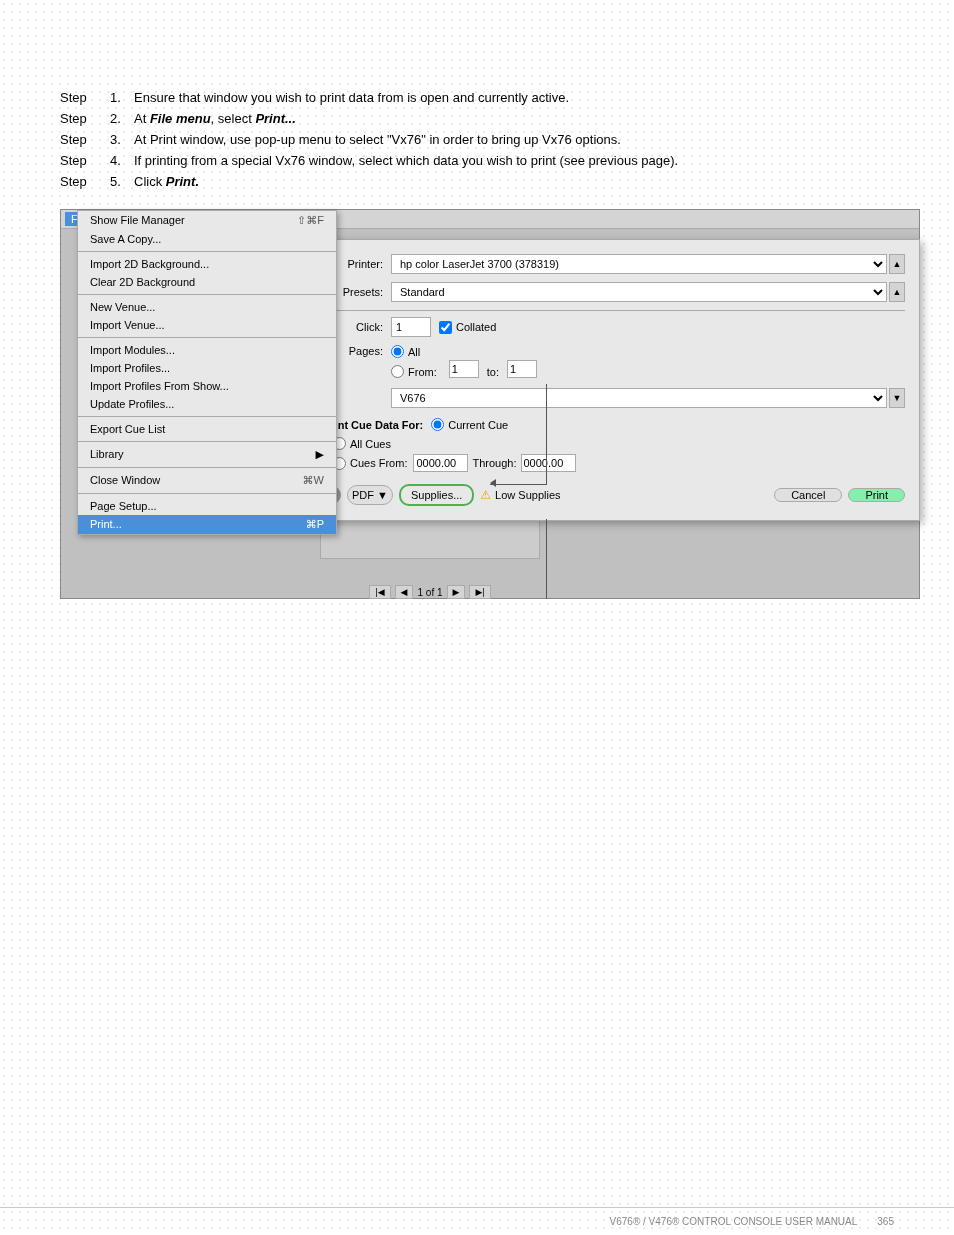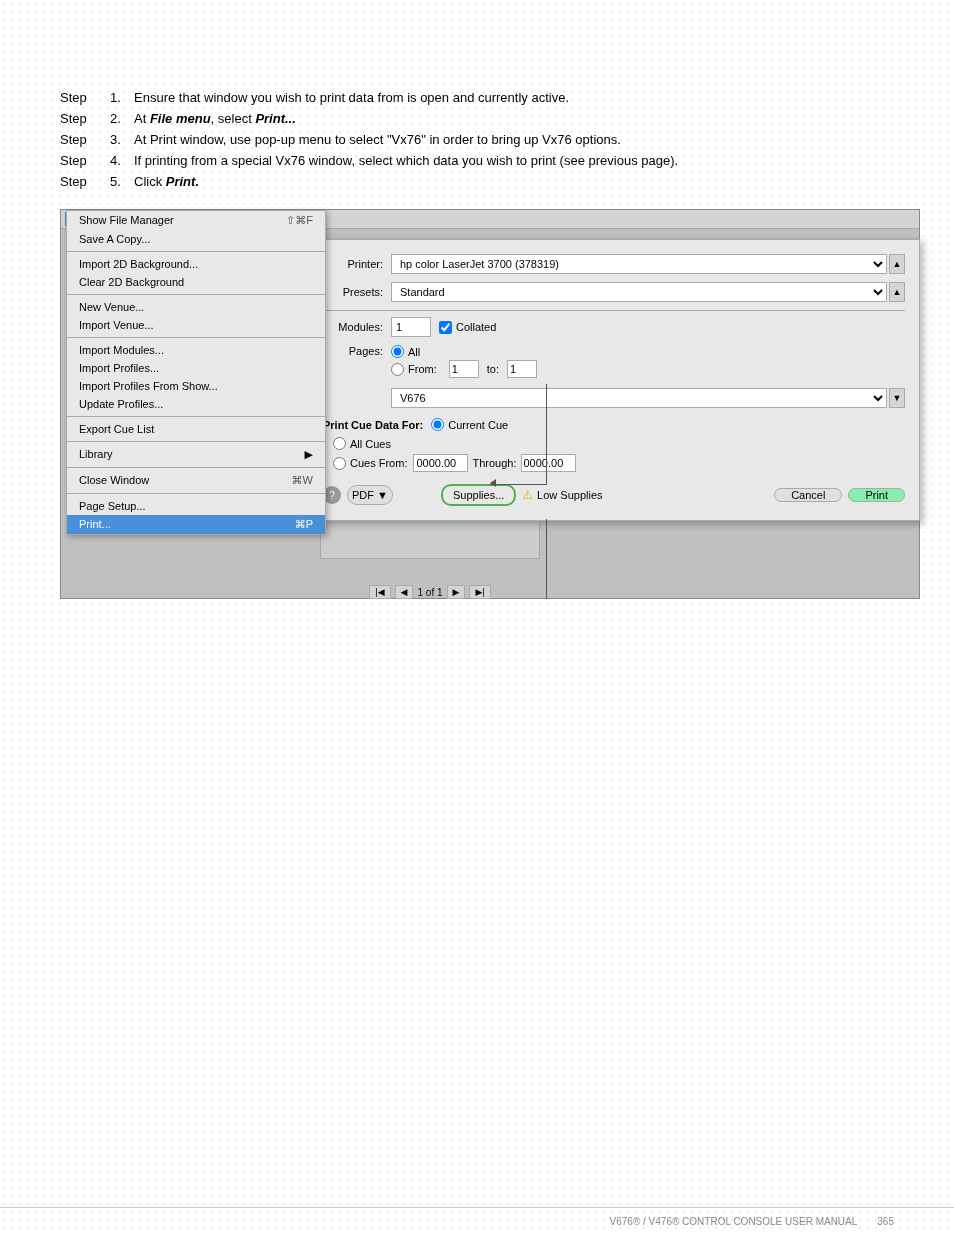--- a/index.html
+++ b/index.html
@@ -49,21 +49,21 @@
 
     strong {
       font-weight: bold;
       font-style: italic;
     }
 
     
     .file-menu-dropdown {
       position: absolute;
       top: 0;
-      left: 5px;
+      left: 16px;
       width: 260px;
       background: #e8e8e8;
       border: 1px solid #aaa;
       box-shadow: 2px 2px 6px rgba(0,0,0,0.3);
       z-index: 10;
       font-size: 11px;
     }
 
     .menu-bar {
       display: flex;
@@ -184,21 +184,21 @@
       font-size: 11px;
     }
 
     .pages-section {
       display: flex;
       flex-direction: column;
     }
 
     .pages-row {
       display: flex;
-      align-items: center;
+      align-items: flex-end;
       margin-bottom: 2px;
     }
 
     .radio-label {
       display: flex;
       align-items: center;
       font-size: 11px;
       margin-right: 8px;
     }
 
@@ -278,21 +278,20 @@
     }
 
     .supplies-btn {
       padding: 3px 10px;
       background: #e8e8e8;
       border: 2px solid #50b050;
       border-radius: 10px;
       font-size: 11px;
       cursor: pointer;
       color: #000;
-      margin-left: 42px;
     }
 
     .low-supplies {
       display: flex;
       align-items: center;
       font-size: 11px;
       gap: 4px;
     }
 
     .warning-icon {
@@ -518,21 +517,21 @@
           <option>Standard</option>
         </select>
         <div style="display:flex; flex-direction:column; margin-left:2px;">
           <button class="stepper-btn">▲</button>
         </div>
       </div>
 
       <hr style="border:none; border-top:1px solid #aaa; margin:6px 0;">
 
       <div class="print-dialog-row">
-        <span class="print-label">Modules:</span>
+        <span class="print-label">Click:</span>
         <input class="copies-input" type="text" value="1" style="">
         <div class="collated-check">
           <input type="checkbox" checked="" style="">
           <span style="margin-left:4px;">Collated</span>
         </div>
       </div>
 
       <div class="print-dialog-row" style="align-items:flex-start;">
         <span class="print-label">Pages:</span>
         <div class="pages-section">

